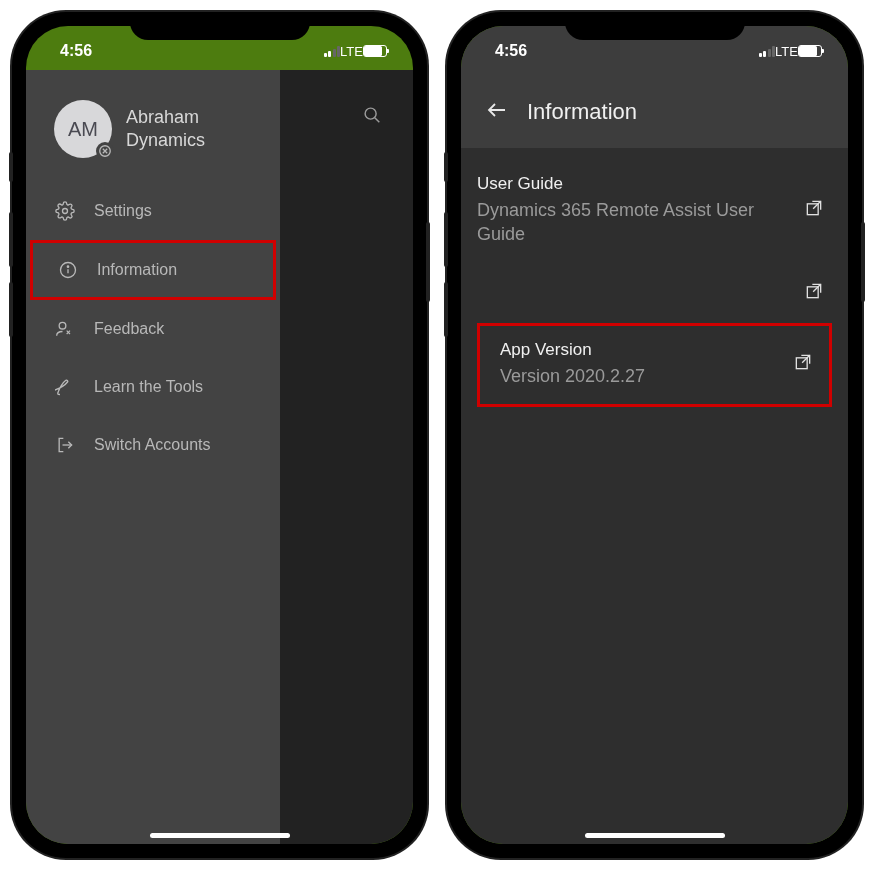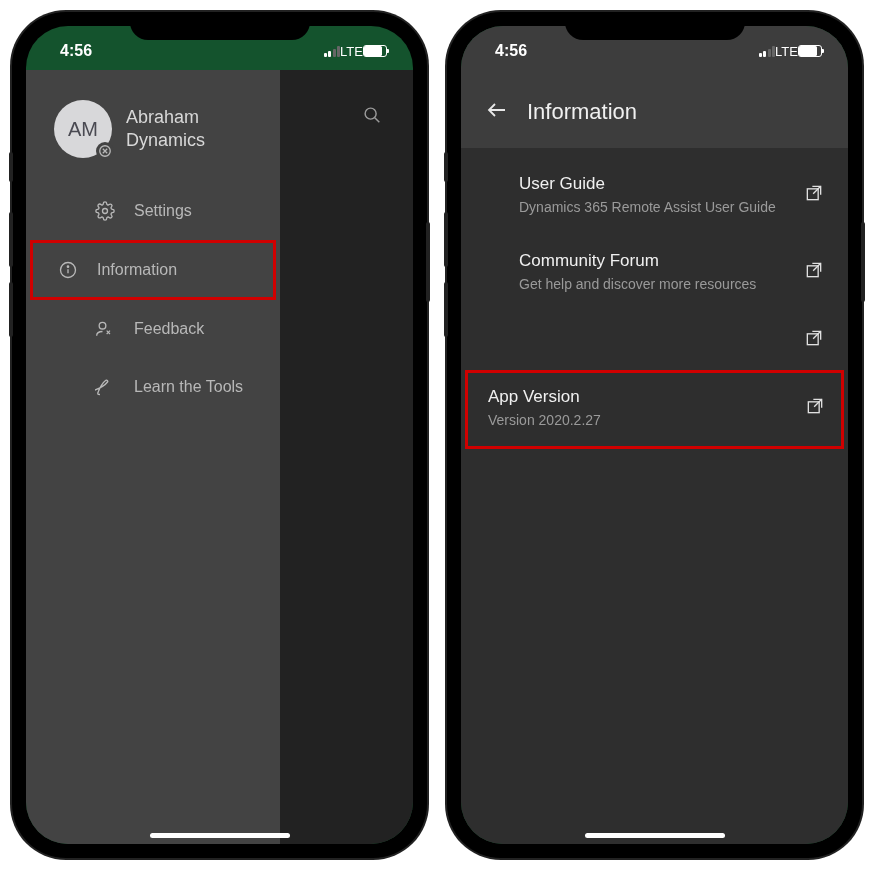--- a/index.html
+++ b/index.html
@@ -30,21 +30,21 @@
     transform: translateX(-50%);
     width: 180px;
     height: 28px;
     background: #000;
     border-radius: 0 0 18px 18px;
     z-index: 10;
   }
   .screen {
     width: 100%;
     height: 100%;
-    background: #14532d;
+    background: #4d7c0f;
     border-radius: 42px;
     overflow: hidden;
     position: relative;
     display: flex;
     flex-direction: column;
   }
   .status-bar {
     height: 44px;
     display: flex;
     justify-content: space-between;
@@ -145,21 +145,20 @@
   .menu { display:flex; flex-direction:column; }
   .menu-item {
     display:flex;
     align-items:center;
     gap:18px;
     padding: 18px 36px 18px 28px;
     color:#b8b8b8;
     font-size:16px;
     cursor:pointer;
     position:relative;
-    margin-left:40px;
   }
   .menu-item .icon {
     width:22px; height:22px;
     display:flex; align-items:center; justify-content:center;
     color:#b8b8b8;
   }
   .highlight-red {
     border: 3px solid #d00000;
     margin: 0 4px;
     padding: 16px 16px 16px 24px;
@@ -193,30 +192,29 @@
     padding: 28px 24px 22px 24px;
     background:#3d3d3d;
   }
   .header2 .back { color:#e8e8e8; cursor:pointer; }
   .header2 .title { color:#f0f0f0; font-size:22px; font-weight:400; }
   .list2 { padding: 10px 0; }
   .list-item {
     display:flex;
     align-items:center;
     justify-content:space-between;
-    padding: 16px 24px 18px 32px;
+    padding: 16px 24px 18px 16px;
     cursor:pointer;
-    margin-left:26px;
   }
   .list-item-text { display:flex; flex-direction:column; gap:4px; flex:1; }
   .li-title { color:#f0f0f0; font-size:17px; font-weight:400; }
-  .li-sub { color:#9a9a9a; font-size:14px; line-height:1.35; }
+  .li-sub { color:#9a9a9a; font-size:18px; line-height:1.35; }
   .ext-icon { color:#e0e0e0; margin-left:12px; }
   .list-item.highlight-red {
-    margin: 0 4px;
+    margin: 0 16px;
     padding: 14px 16px 16px 20px;
   }
 
   
   .phone .side-btn {
     position:absolute;
     background:#222;
     border-radius:2px;
   }
   .side-left1 { left:-3px; top:140px; width:4px; height:30px; }
@@ -297,20 +295,30 @@
           </div>
           <div class="menu-item">
             <span class="icon">
               <svg width="20" height="20" viewBox="0 0 24 24" fill="none" stroke="currentColor" stroke-width="1.6">
                   <path d="M3 20c3-8 6-13 10-16 1-1 3 1 2 2-3 4-8 7-16 10"></path>
                   <path d="M3 20c0 0 1 1 3 1"></path>
                 </svg>
             </span>
             <span>Learn the Tools</span>
           </div>
+          <div class="menu-item">
+            <span class="icon">
+              <svg width="20" height="20" viewBox="0 0 24 24" fill="none" stroke="currentColor" stroke-width="1.6">
+                  <path d="M10 4h-5v16h5"></path>
+                  <path d="M9 12h11"></path>
+                  <path d="M16 8l4 4-4 4"></path>
+                </svg>
+            </span>
+            <span>Switch Accounts</span>
+          </div>
         </div>
       </div>
       <div class="main-pane">
         <span class="search-icon">
           <svg width="22" height="22" viewBox="0 0 24 24" fill="none" stroke="currentColor" stroke-width="1.6">
               <circle cx="10.5" cy="10.5" r="6"></circle>
               <line x1="20" y1="20" x2="15" y2="15"></line>
             </svg>
         </span>
       </div>
@@ -348,33 +356,20 @@
               <path d="M10 6l-6 6 6 6"></path>
             </svg>
         </span>
         <span class="title">Information</span>
       </div>
       <div class="list2">
         <div class="list-item">
           <div class="list-item-text">
             <span class="li-title">User Guide</span>
             <span class="li-sub">Dynamics 365 Remote Assist User Guide</span>
-          </div>
-          <span class="ext-icon">
-            <svg width="20" height="20" viewBox="0 0 24 24" fill="none" stroke="currentColor" stroke-width="1.6">
-                <rect x="4" y="7" width="13" height="13"></rect>
-                <path d="M10 4h10v10"></path>
-                <path d="M20 4l-9 9"></path>
-              </svg>
-          </span>
-        </div>
-        <div class="list-item">
-          <div class="list-item-text">
-            <span class="li-title">Community Forum</span>
-            <span class="li-sub">Get help and discover more resources</span>
           </div>
           <span class="ext-icon">
             <svg width="20" height="20" viewBox="0 0 24 24" fill="none" stroke="currentColor" stroke-width="1.6">
                 <rect x="4" y="7" width="13" height="13"></rect>
                 <path d="M10 4h10v10"></path>
                 <path d="M20 4l-9 9"></path>
               </svg>
           </span>
         </div>
         <div class="list-item">

